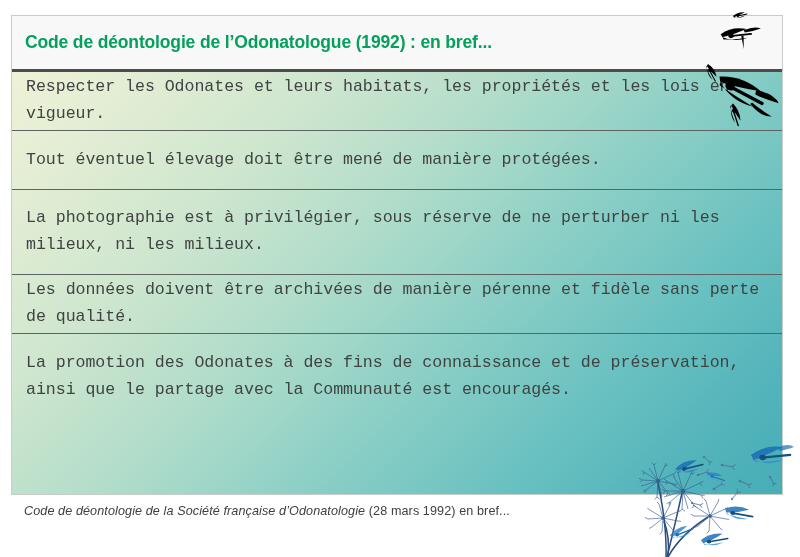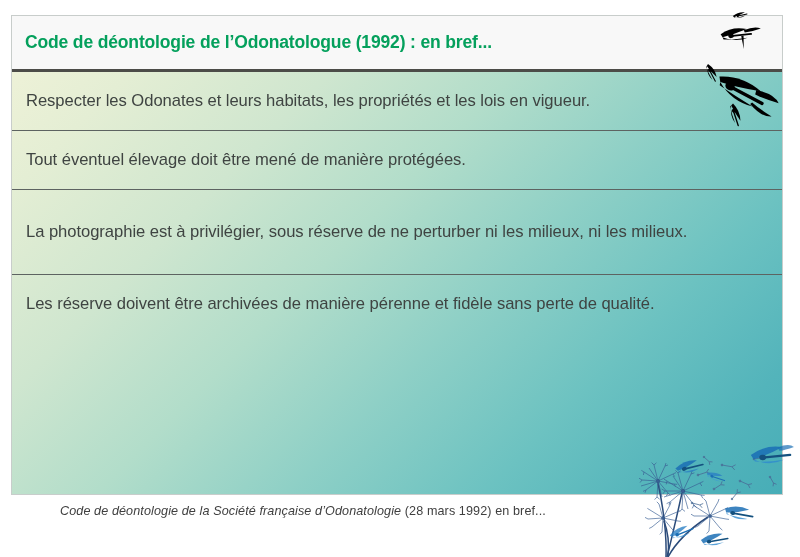--- a/index.html
+++ b/index.html
@@ -61,20 +61,21 @@
     font-size: 17.5px;
     font-weight: bold;
     color: #04a05c;
     letter-spacing: -0.15px;
     white-space: nowrap;
   }
 
   
   .rows {
     position: relative;
+    font-family: Liberation Mono, monospace;
   }
   .row {
     position: relative;
     box-sizing: border-box;
     border-bottom: 1px solid #5d6361;
     padding: 0 16px 0 14px;
     display: flex;
     flex-direction: column;
     justify-content: center;
   }
@@ -91,21 +92,20 @@
 
   
   .caption {
     position: absolute;
     left: 24px;
     top: 504px;
     font-size: 12.6px;
     color: #3f3f3f;
     letter-spacing: 0.1px;
     white-space: nowrap;
-    margin-left: 36px;
   }
   .caption .it { font-style: italic; }
   .caption .rg { font-style: normal; }
 
   
   .art-top {
     position: absolute;
     right: 8px;
     top: 2px;
     width: 86px;
@@ -136,21 +136,24 @@
       <div class="row h1">
         <div class="row-text">Respecter les Odonates et leurs habitats, les propriétés et les lois en vigueur.</div>
       </div>
       <div class="row h1">
         <div class="row-text">Tout éventuel élevage doit être mené de manière protégées.</div>
       </div>
       <div class="row h2">
         <div class="row-text">La photographie est à privilégier, sous réserve de ne perturber ni les milieux, ni les milieux.</div>
       </div>
       <div class="row h1">
-        <div class="row-text">Les réserve doivent être archivées de manière pérenne et fidèle sans perte de qualité.</div>
+        <div class="row-text">Les données doivent être archivées de manière pérenne et fidèle sans perte de qualité.</div>
+      </div>
+      <div class="row h2">
+        <div class="row-text">La promotion des Odonates à des fins de connaissance et de préservation, ainsi que le partage avec la Communauté est encouragés.</div>
       </div>
     </div>
   </div>
 
   <svg class="art-top" viewBox="0 0 86 128">
     <g fill="#000000">
 
       <g transform="translate(26,10) rotate(-12) scale(0.42)">
         <path d="M0 10 Q14 2 30 7 Q16 11 2 13 Z"></path>
         <path d="M2 13 Q16 20 30 15 Q16 16 3 15 Z"></path>

